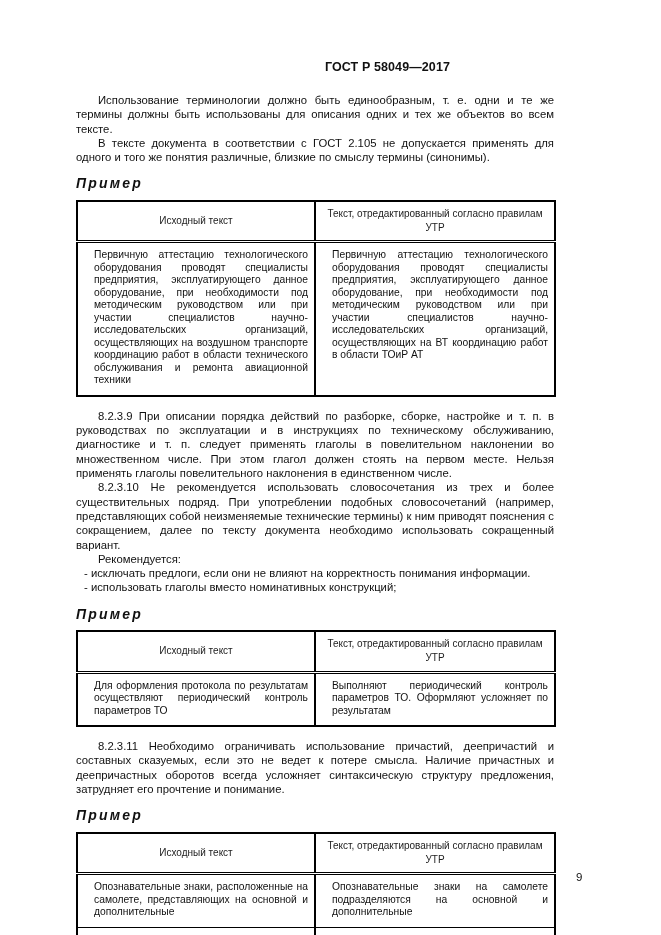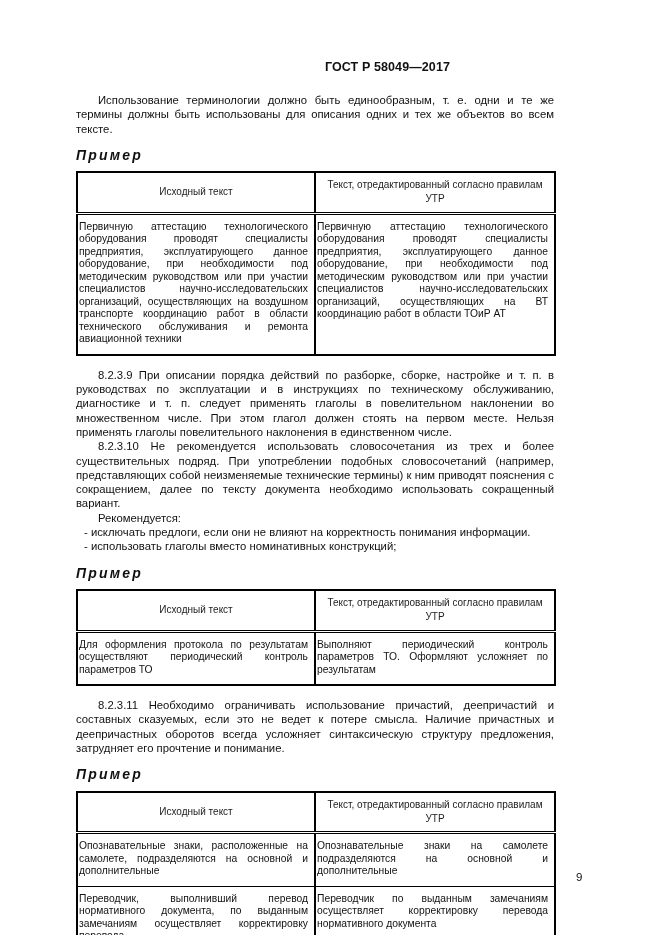--- a/index.html
+++ b/index.html
@@ -31,37 +31,38 @@
   table.ex col.c1 { width: 238px; }
   table.ex col.c2 { width: 240px; }
   table.ex th {
     font-weight: normal; font-size: 10px; text-align: center;
     padding: 5px 4px 5px 4px; border-left: 2px solid #000; border-bottom: 3px double #000;
     color: #222;
   }
   table.ex th:first-child { border-left: none; }
   table.ex td {
     vertical-align: top; text-align: justify;
-    font-size: 10.3px; line-height: 12.5px; padding: 6px 6px 8px 1px;
+    font-size: 10.3px; line-height: 12.5px; padding: 6px 6px 8px 16px;
     border-left: 2px solid #000; border-top: 1px solid #000;
   }
   table.ex td:first-child { border-left: none; }
   table.ex tr.first td { border-top: none; }
   .pagenum {
     position: absolute; top: 871px; left: 576px; font-size: 11.5px;
   }
 </style>
 </head>
 <body>
 
 <div class="page">
   <div class="header">ГОСТ Р 58049—2017</div>
 
   <div class="content">
     <p class="p">Использование терминологии должно быть единообразным, т. е. одни и те же термины должны быть использованы для описания одних и тех же объектов во всем тексте.</p>
+    <p class="p">В тексте документа в соответствии с ГОСТ 2.105 не допускается применять для одного и того же понятия различные, близкие по смыслу термины (синонимы).</p>
 
     <div class="example-label">Пример</div>
     <table class="ex">
       <colgroup>
           <col class="c1">
           <col class="c2">
         </colgroup>
       <tbody>
           <tr>
         <th>Исходный текст</th>
@@ -107,21 +108,21 @@
       <colgroup>
           <col class="c1">
           <col class="c2">
         </colgroup>
       <tbody>
           <tr>
         <th>Исходный текст</th>
         <th>Текст, отредактированный согласно правилам УТР</th>
       </tr>
       <tr class="first">
-        <td>Опознавательные знаки, расположенные на самолете, подразделяются на основной и дополнительные</td>
+        <td>Опознавательные знаки, расположенные на самолете, представляющих на основной и дополнительные</td>
         <td>Опознавательные знаки на самолете подразделяются на основной и дополнительные</td>
       </tr>
       <tr>
         <td>Переводчик, выполнивший перевод нормативного документа, по выданным замечаниям осуществляет корректировку перевода</td>
         <td>Переводчик по выданным замечаниям осуществляет корректировку перевода нормативного документа</td>
       </tr>
     </tbody>
       </table>
   </div>
 

